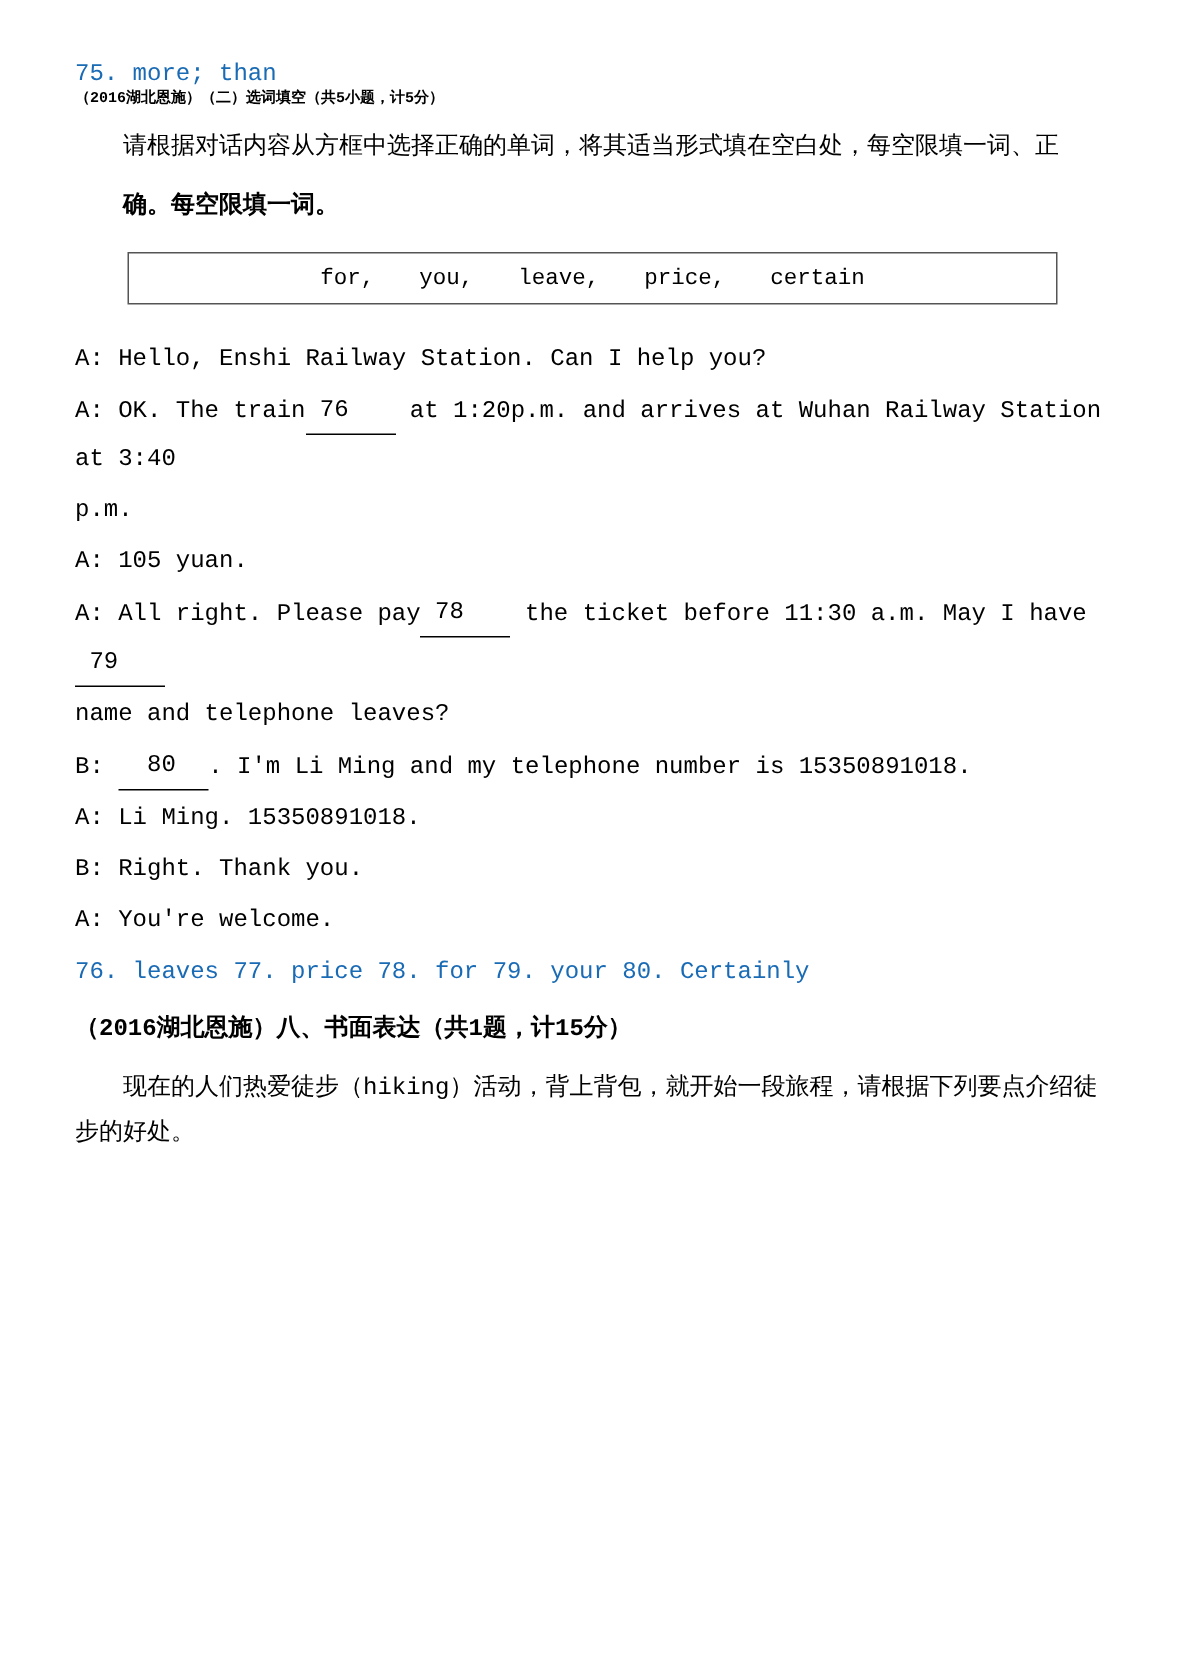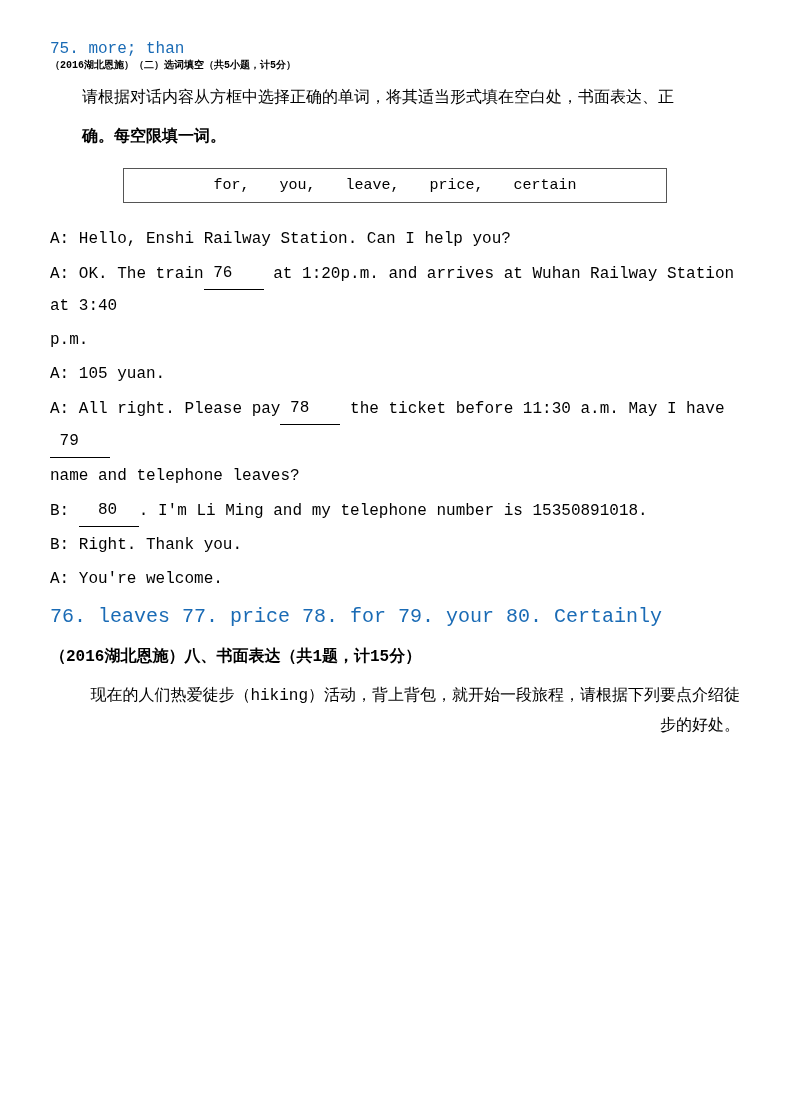--- a/index.html
+++ b/index.html
@@ -35,21 +35,21 @@
       margin-bottom: 16px;
     }
 
     .word-box {
       border: 1px solid #555;
       padding: 8px 20px;
       margin: 0 auto 20px auto;
       display: flex;
       justify-content: center;
       gap: 30px;
-      width: 544px;
+      width: 620px;
       font-size: 15px;
     }
 
     .dialogue-block {
       margin-bottom: 0;
       line-height: 2.2;
     }
 
     .dialogue-line {
       margin-bottom: 2px;
@@ -66,48 +66,47 @@
 
     .top-answer {
       color: #1a6bb5;
       font-size: 16px;
     }
 
     .bottom-answer {
       color: #1a6bb5;
       margin-top: 10px;
       margin-bottom: 18px;
-      font-size: 20px;
+      font-size: 16px;
     }
 
     .writing-section-header {
       font-weight: bold;
       font-size: 16px;
       margin-bottom: 14px;
     }
 
     .writing-instruction {
       text-indent: 2em;
       line-height: 1.9;
-      text-align: right;
     }
   </style>
 </head>
 <body>
 
 <div class="top-answer">
   <span>75. more; than</span>
 </div>
 
 <div class="section-header">
   <span>（2016湖北恩施）（二）选词填空（共5小题，计5分）</span>
 </div>
 
 <div class="instruction">
-  <span>请根据对话内容从方框中选择正确的单词，将其适当形式填在空白处，书面表达、正</span>
+  <span>请根据对话内容从方框中选择正确的单词，将其适当形式填在空白处，每空限填一词、正</span>
 </div>
 <div class="instruction instruction-bold">
   <span>确。每空限填一词。</span>
 </div>
 
 <div class="word-box">
   <span>for,</span>
   <span>you,</span>
   <span>leave,</span>
   <span>price,</span>
@@ -140,20 +139,23 @@
   </div>
 
   <div class="dialogue-line">
     <span>name and telephone leaves?</span>
   </div>
 
   <div class="dialogue-line">
     <span>B: </span><span class="blank">&nbsp;&nbsp;80&nbsp;&nbsp;</span><span>. I'm Li Ming and my telephone number is 15350891018.</span>
   </div>
 
+  <div class="dialogue-line">
+    <span>A: Li Ming. 15350891018.</span>
+  </div>
 
   <div class="dialogue-line">
     <span>B: Right. Thank you.</span>
   </div>
 
   <div class="dialogue-line">
     <span>A: You're welcome.</span>
   </div>
 
 </div>

